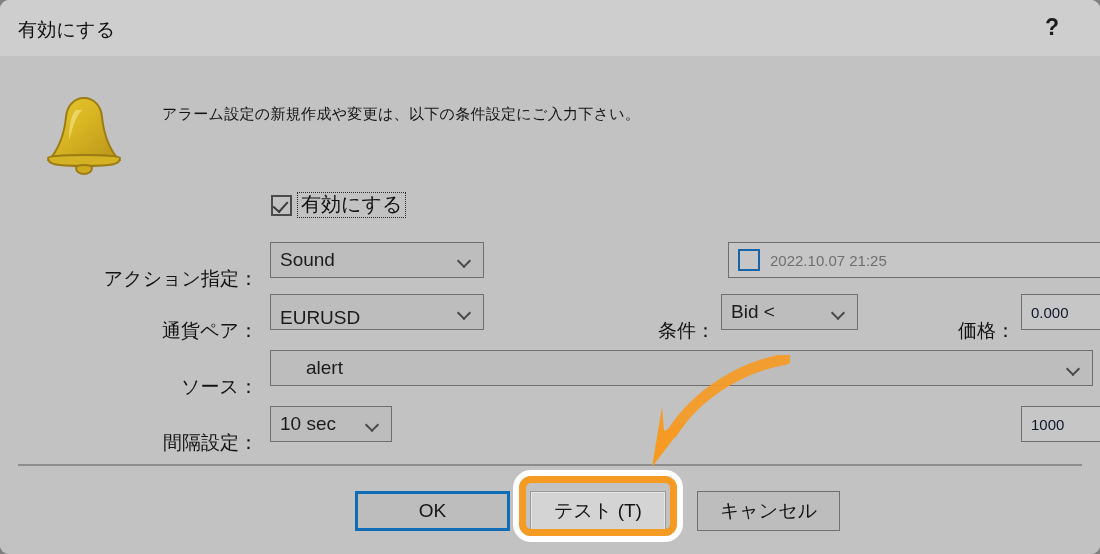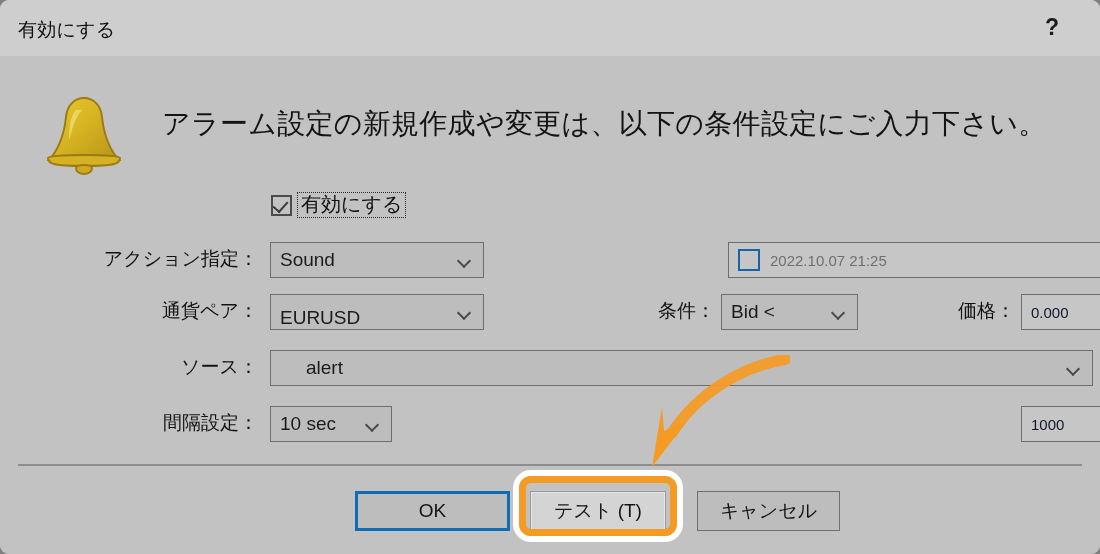--- a/index.html
+++ b/index.html
@@ -78,21 +78,21 @@
     top: 36px;
     width: 96px;
     height: 92px;
   }
 
   
   .intro-text {
     position: absolute;
     left: 162px;
     top: 49px;
-    font-size: 28px;
+    font-size: 15px;
     color: #131313;
     white-space: nowrap;
     letter-spacing: 0.3px;
   }
 
   
   .enable-row {
     position: absolute;
     left: 271px;
     top: 136px;
@@ -133,20 +133,21 @@
   .row {
     position: absolute;
     display: flex;
     align-items: center;
   }
   .lbl {
     font-size: 19px;
     color: #121212;
     white-space: nowrap;
     text-align: right;
+    margin-top: 20px;
   }
 
   
   .combo {
     box-sizing: border-box;
     height: 36px;
     background: #bdbdbd;
     border: 1px solid #6e6e6e;
     position: relative;
     display: flex;

